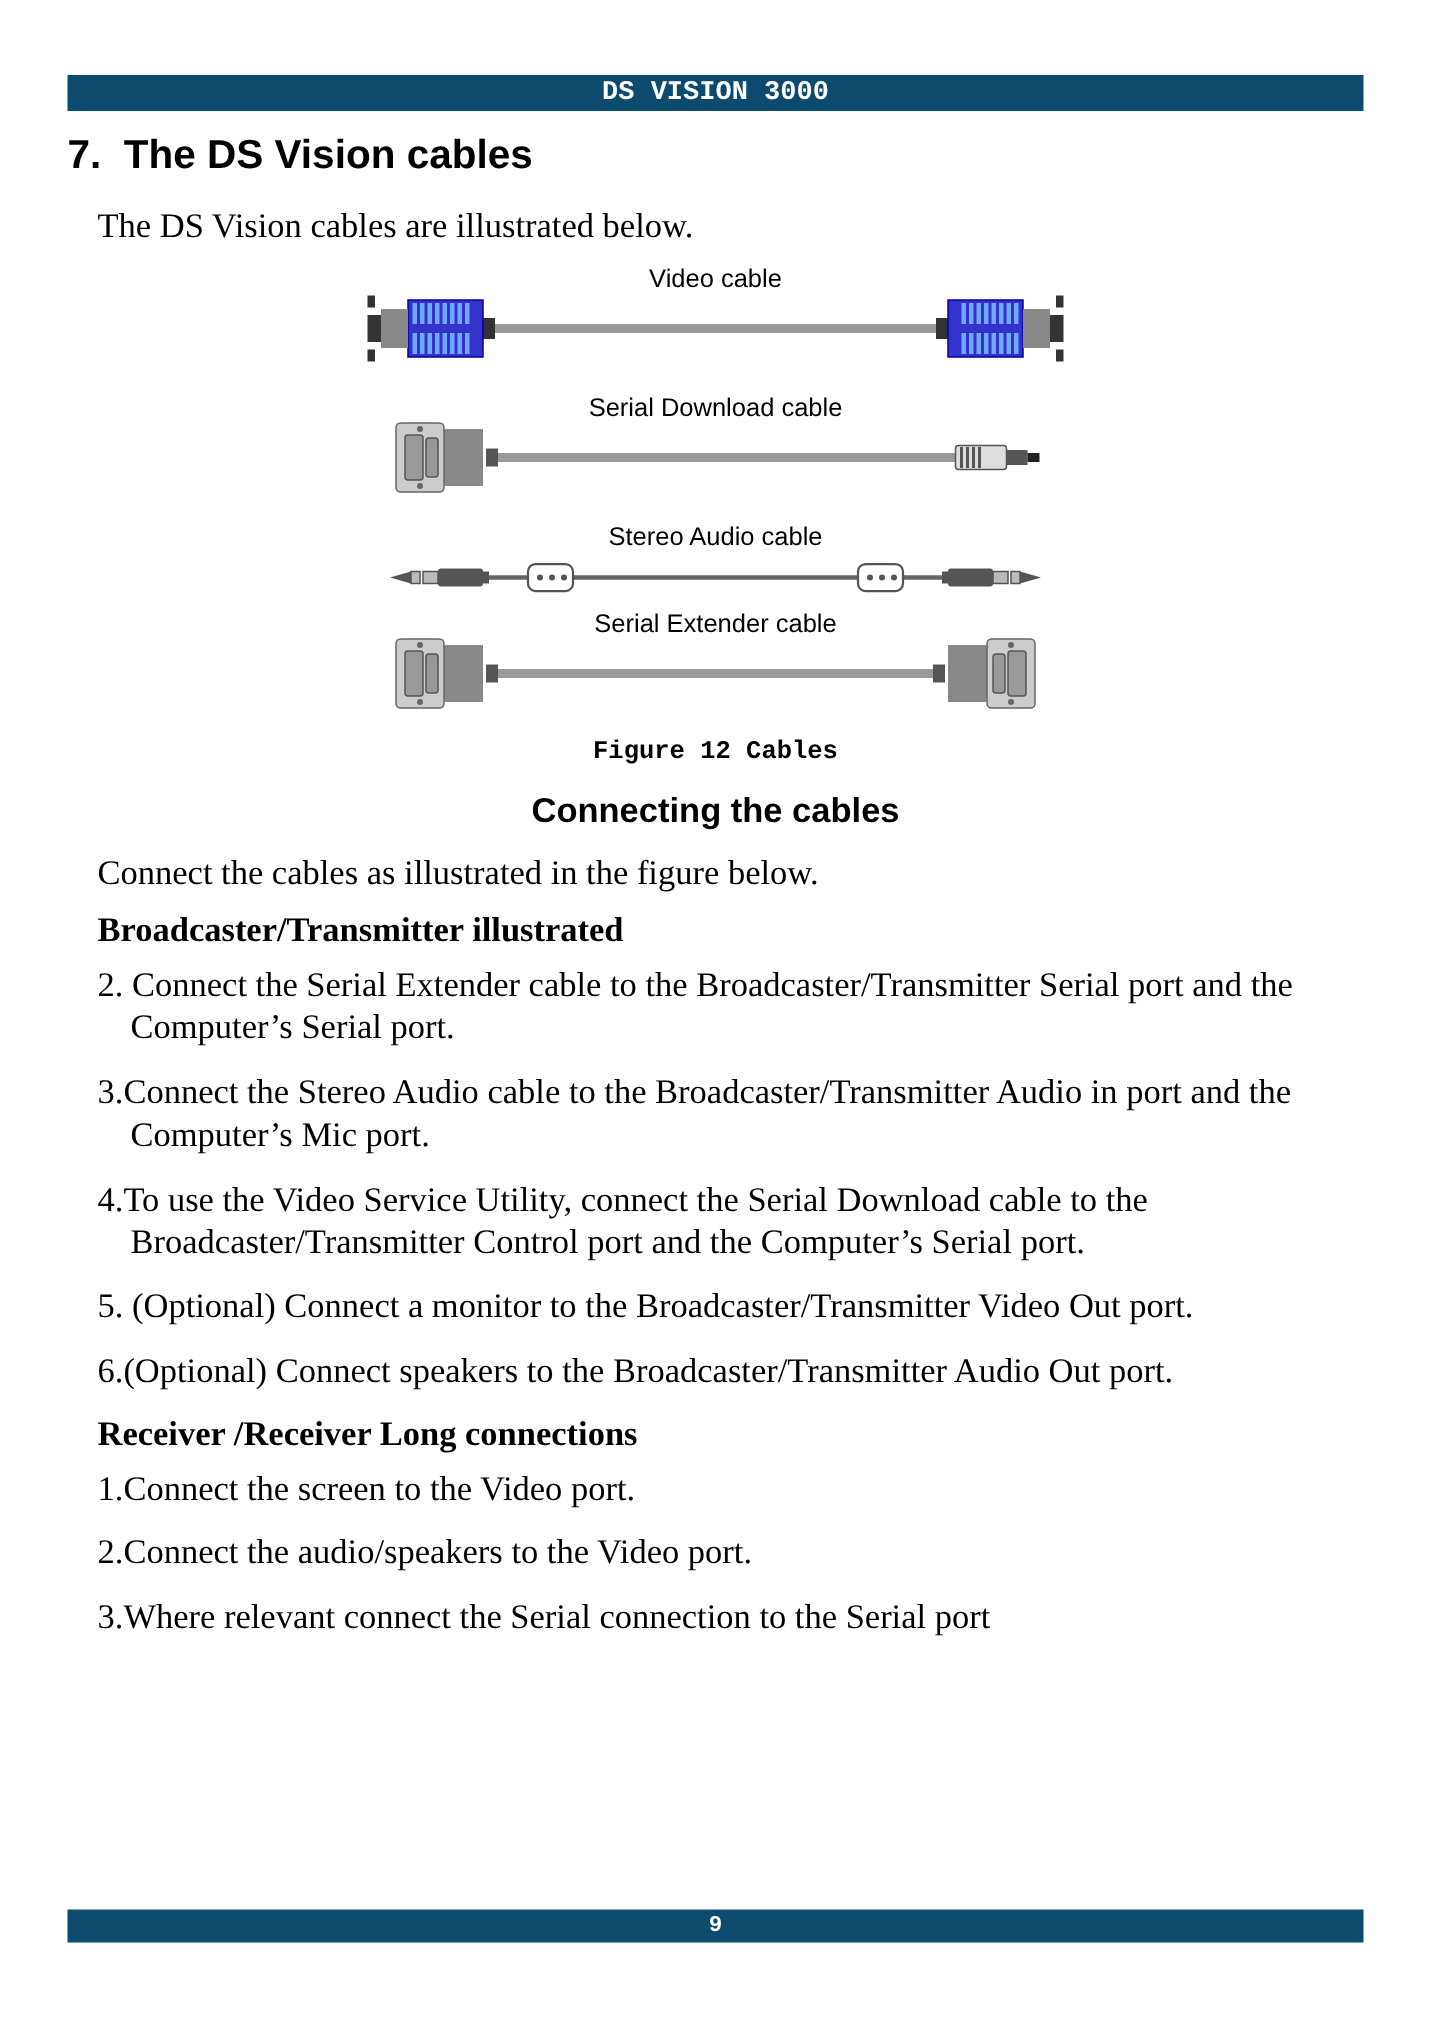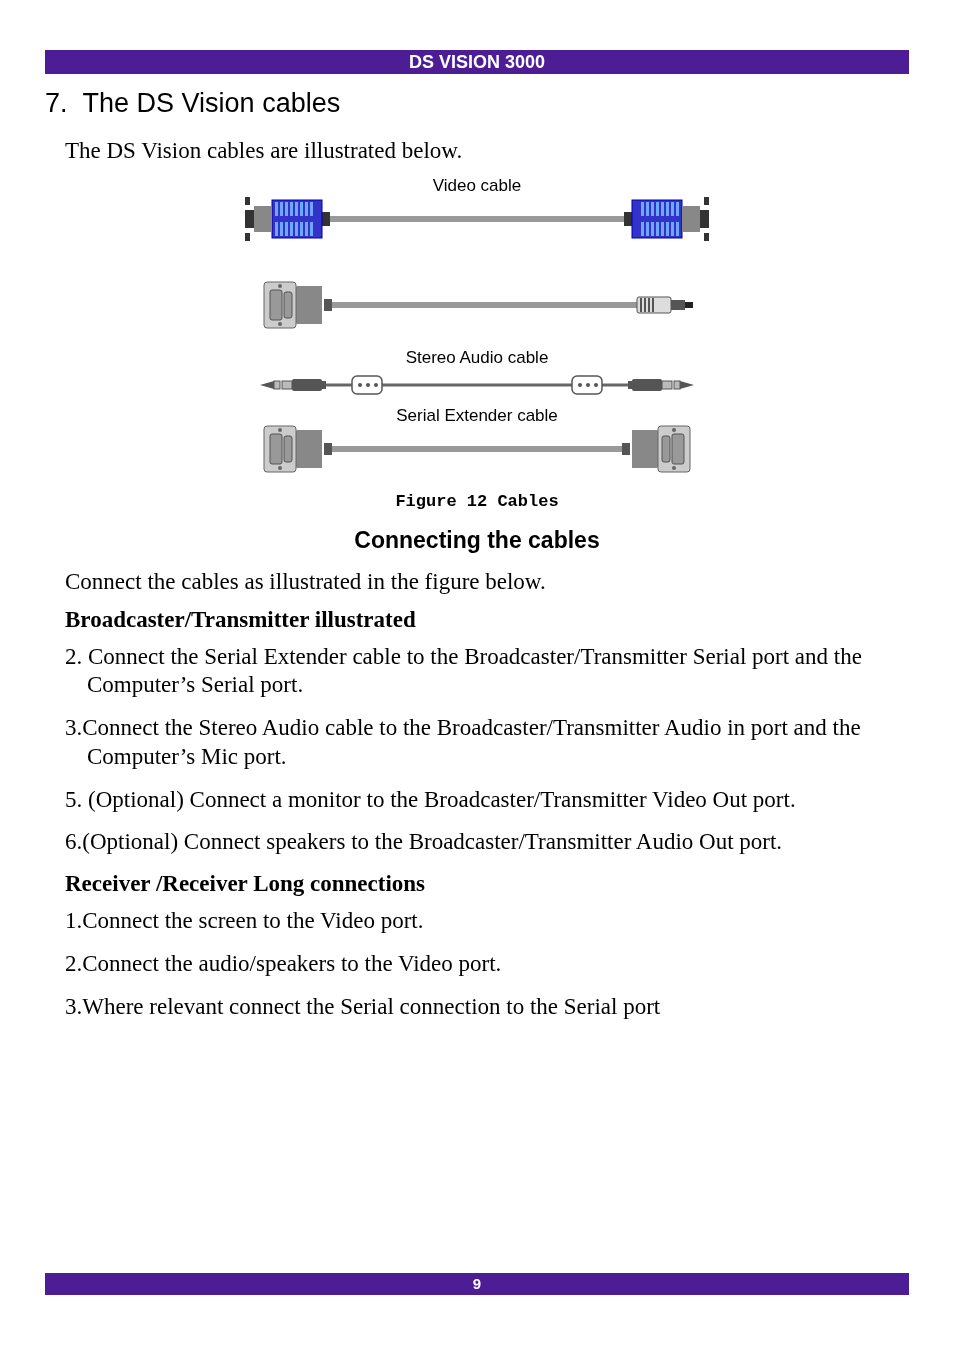--- a/index.html
+++ b/index.html
@@ -11,41 +11,41 @@
     color: #000;
   }
   .page {
     box-sizing: border-box;
     width: 954px;
     height: 1355px;
     padding: 50px 45px 30px 45px;
     position: relative;
   }
   .header-bar, .footer-bar {
-    background: #4c1d95;
+    background: #0c4a6e;
     color: #fff;
-    font-family: Liberation Sans, sans-serif;
+    font-family: Liberation Mono, monospace;
     font-weight: bold;
     text-align: center;
     font-size: 18px;
     height: 24px;
     line-height: 24px;
   }
   .footer-bar {
     position: absolute;
     left: 45px;
     right: 45px;
     bottom: 60px;
     font-size: 15px;
     height: 22px;
     line-height: 22px;
   }
   h1.section-title {
     font-family: Arial, Helvetica, sans-serif;
-    font-weight: normal;
+    font-weight: bold;
     font-size: 27px;
     margin: 14px 0 18px 0;
   }
   .body-text {
     font-size: 23px;
     margin: 0 0 10px 20px;
     line-height: 1.25;
   }
   .diagram-area {
     width: 470px;
@@ -198,20 +198,21 @@
           </g>
           <rect class="vga-shell" x="12" y="12" width="18" height="26"></rect>
           <rect class="vga-shell2" x="3" y="16" width="9" height="18"></rect>
           <rect class="vga-shell2" x="3" y="3" width="5" height="8"></rect>
           <rect class="vga-shell2" x="3" y="39" width="5" height="8"></rect>
         </g>
       </svg>
     </div>
 
     <div class="diag-row">
+      <div class="diag-label">Serial Download cable</div>
       <svg viewBox="0 0 470 50" width="470" height="50" style="position:absolute;top:18px;">
         <line class="wire" x1="90" y1="25" x2="395" y2="25"></line>
 
         <g>
           <rect class="db9-cap" x="82" y="19" width="8" height="12"></rect>
           <path class="db9-handle" d="M55 6 h25 v38 h-25 q-6 -4 -6 -10 v-18 q0 -6 6 -10 z"></path>
           <rect class="db9-shell" x="22" y="2" width="32" height="46" rx="3"></rect>
           <rect class="db9-inner" x="28" y="10" width="12" height="30" rx="2"></rect>
           <rect class="db9-inner" x="42" y="12" width="8" height="26" rx="2"></rect>
           <circle cx="38" cy="6" r="2" fill="#666"></circle>
@@ -297,20 +298,21 @@
 
   <h2 class="sub-title">Connecting the cables</h2>
 
   <p class="body-text">Connect the cables as illustrated in the figure below.</p>
 
   <h3 class="sub-sub">Broadcaster/Transmitter illustrated</h3>
 
   <ol class="steps">
     <li><span class="num">2.</span><span> Connect the Serial Extender cable to the Broadcaster/Transmitter Serial port and the Computer’s Serial port.</span></li>
     <li><span class="num">3.</span><span>Connect the Stereo Audio cable to the Broadcaster/Transmitter Audio in port and the Computer’s Mic port.</span></li>
+    <li><span class="num">4.</span><span>To use the Video Service Utility, connect the Serial Download cable to the Broadcaster/Transmitter Control port and the Computer’s Serial port.</span></li>
     <li><span class="num">5.</span><span> (Optional) Connect a monitor to the Broadcaster/Transmitter Video Out port.</span></li>
     <li><span class="num">6.</span><span>(Optional) Connect speakers to the Broadcaster/Transmitter Audio Out port.</span></li>
   </ol>
 
   <h3 class="sub-sub">Receiver /Receiver Long connections</h3>
 
   <ol class="steps">
     <li><span class="num">1.</span><span>Connect the screen to the Video port.</span></li>
     <li><span class="num">2.</span><span>Connect the audio/speakers to the Video port.</span></li>
     <li><span class="num">3.</span><span>Where relevant connect the Serial connection to the Serial port</span></li>

